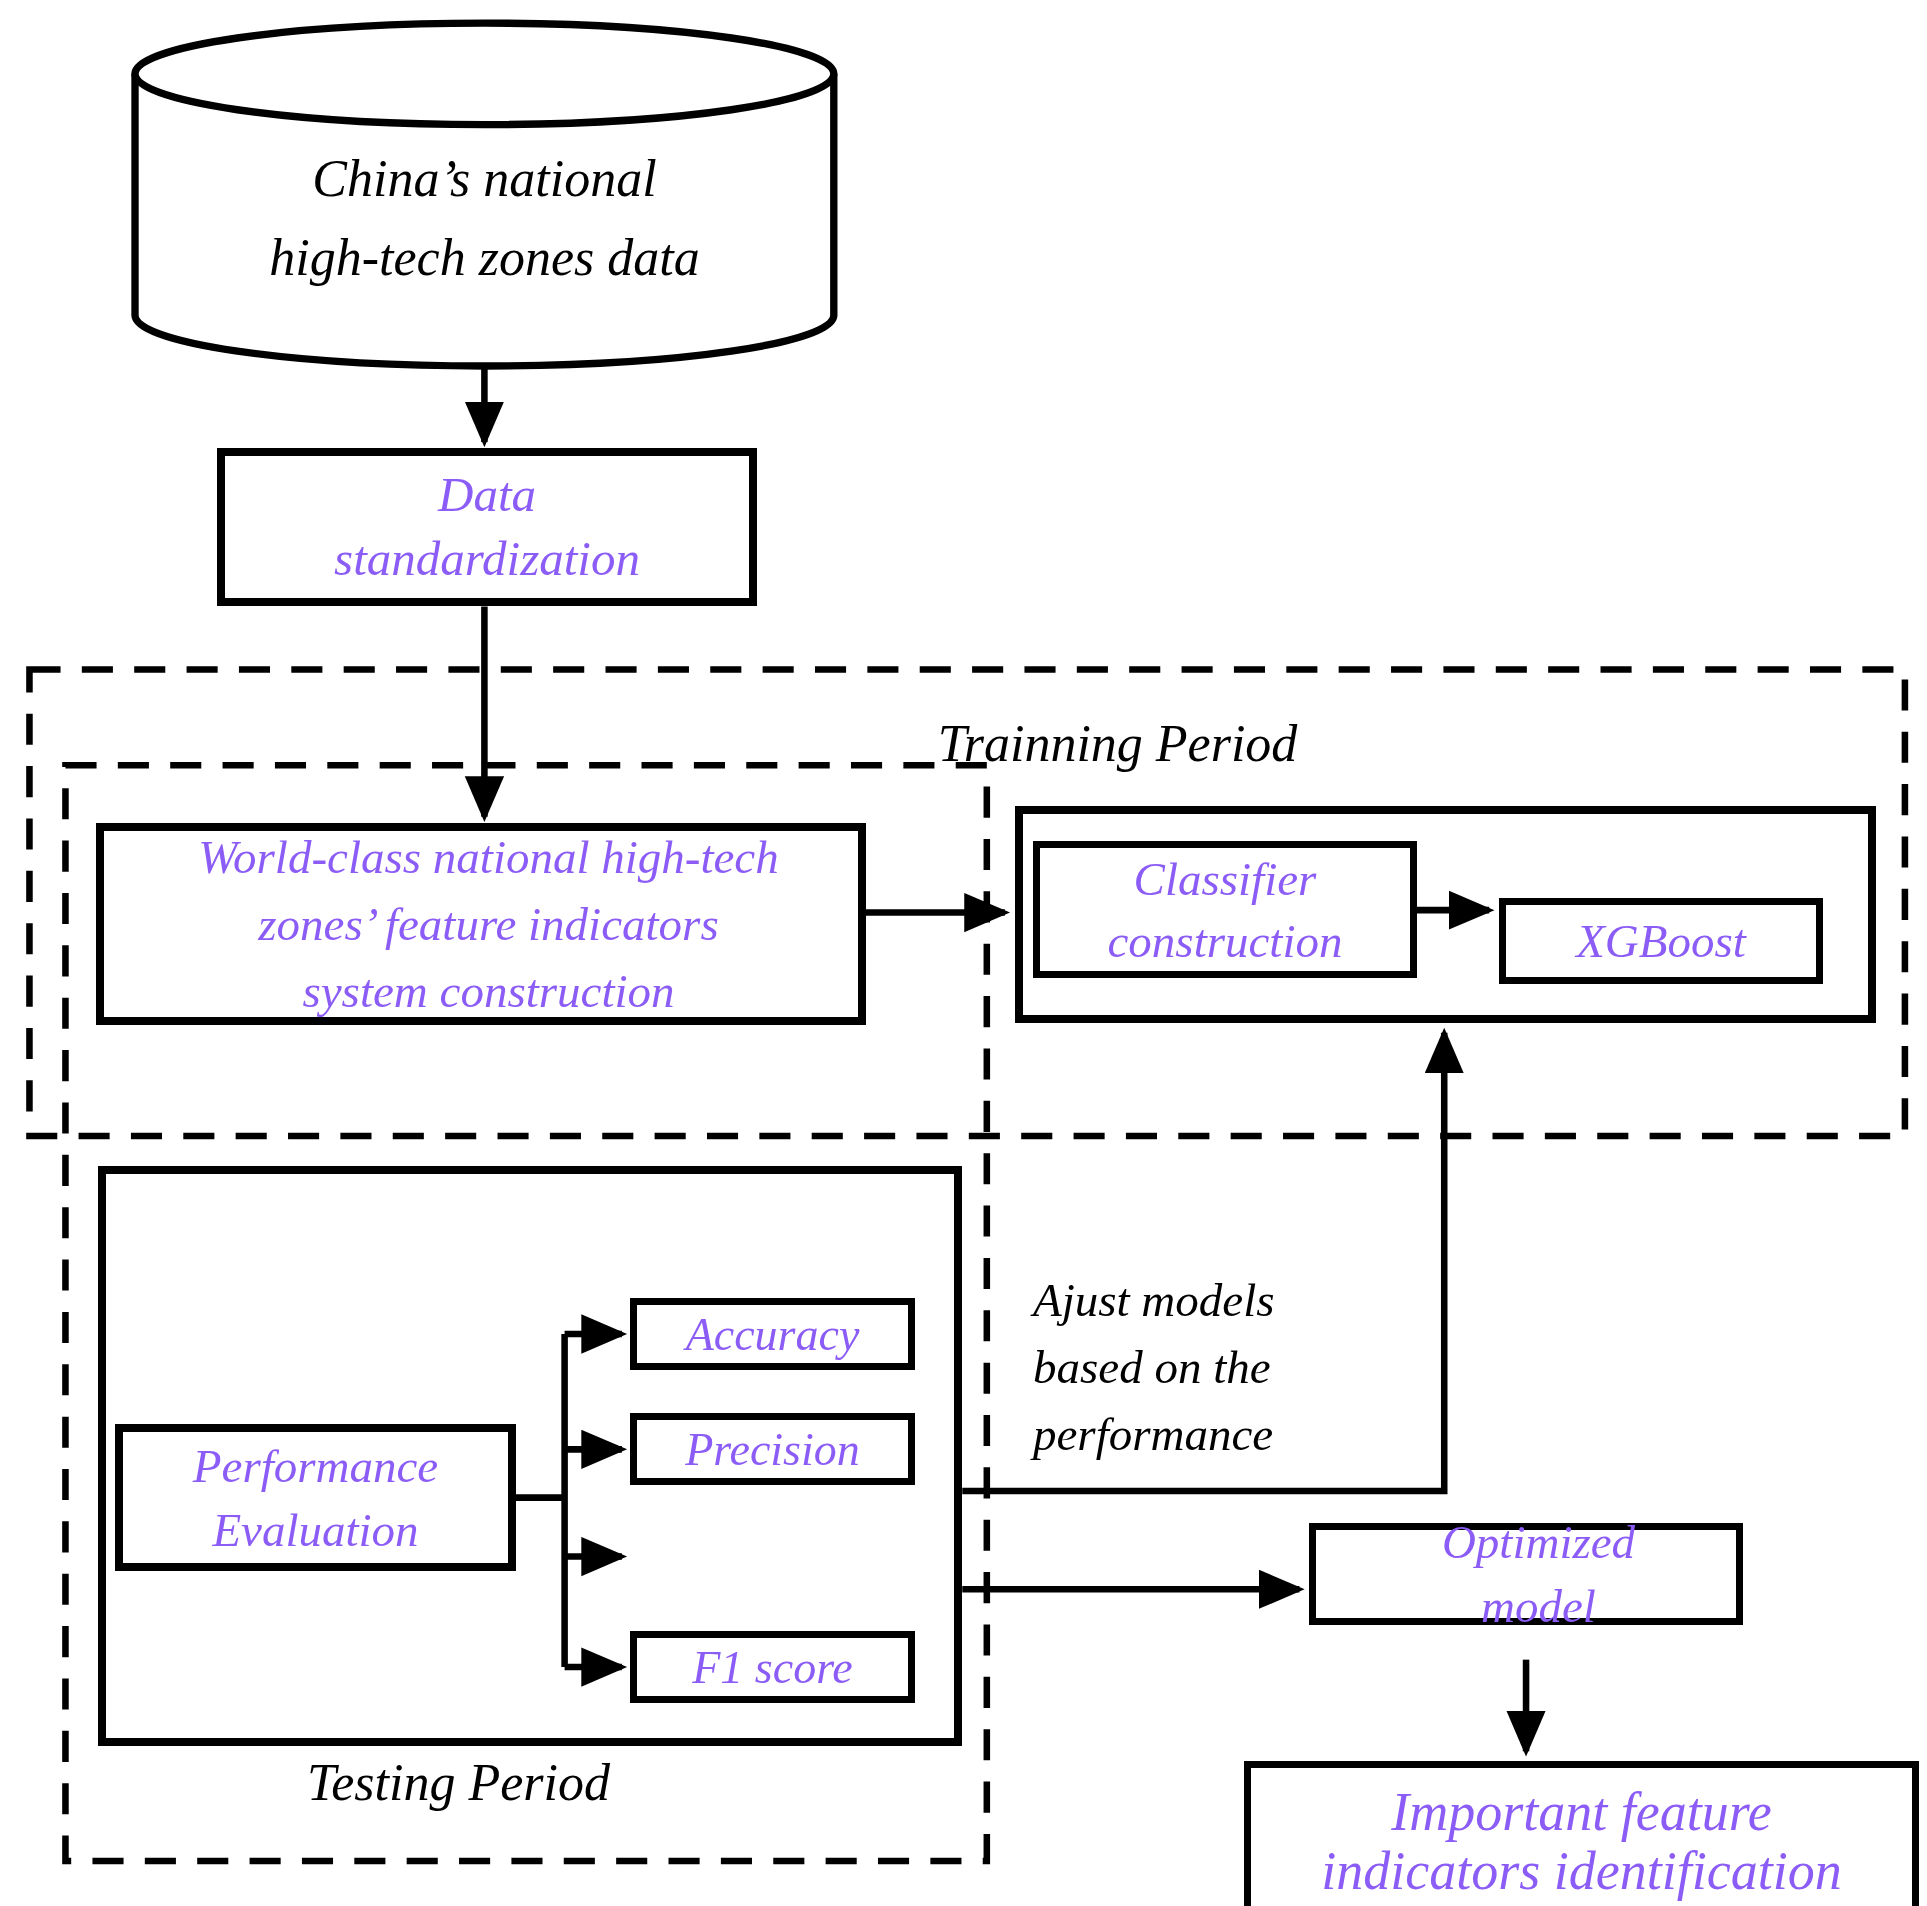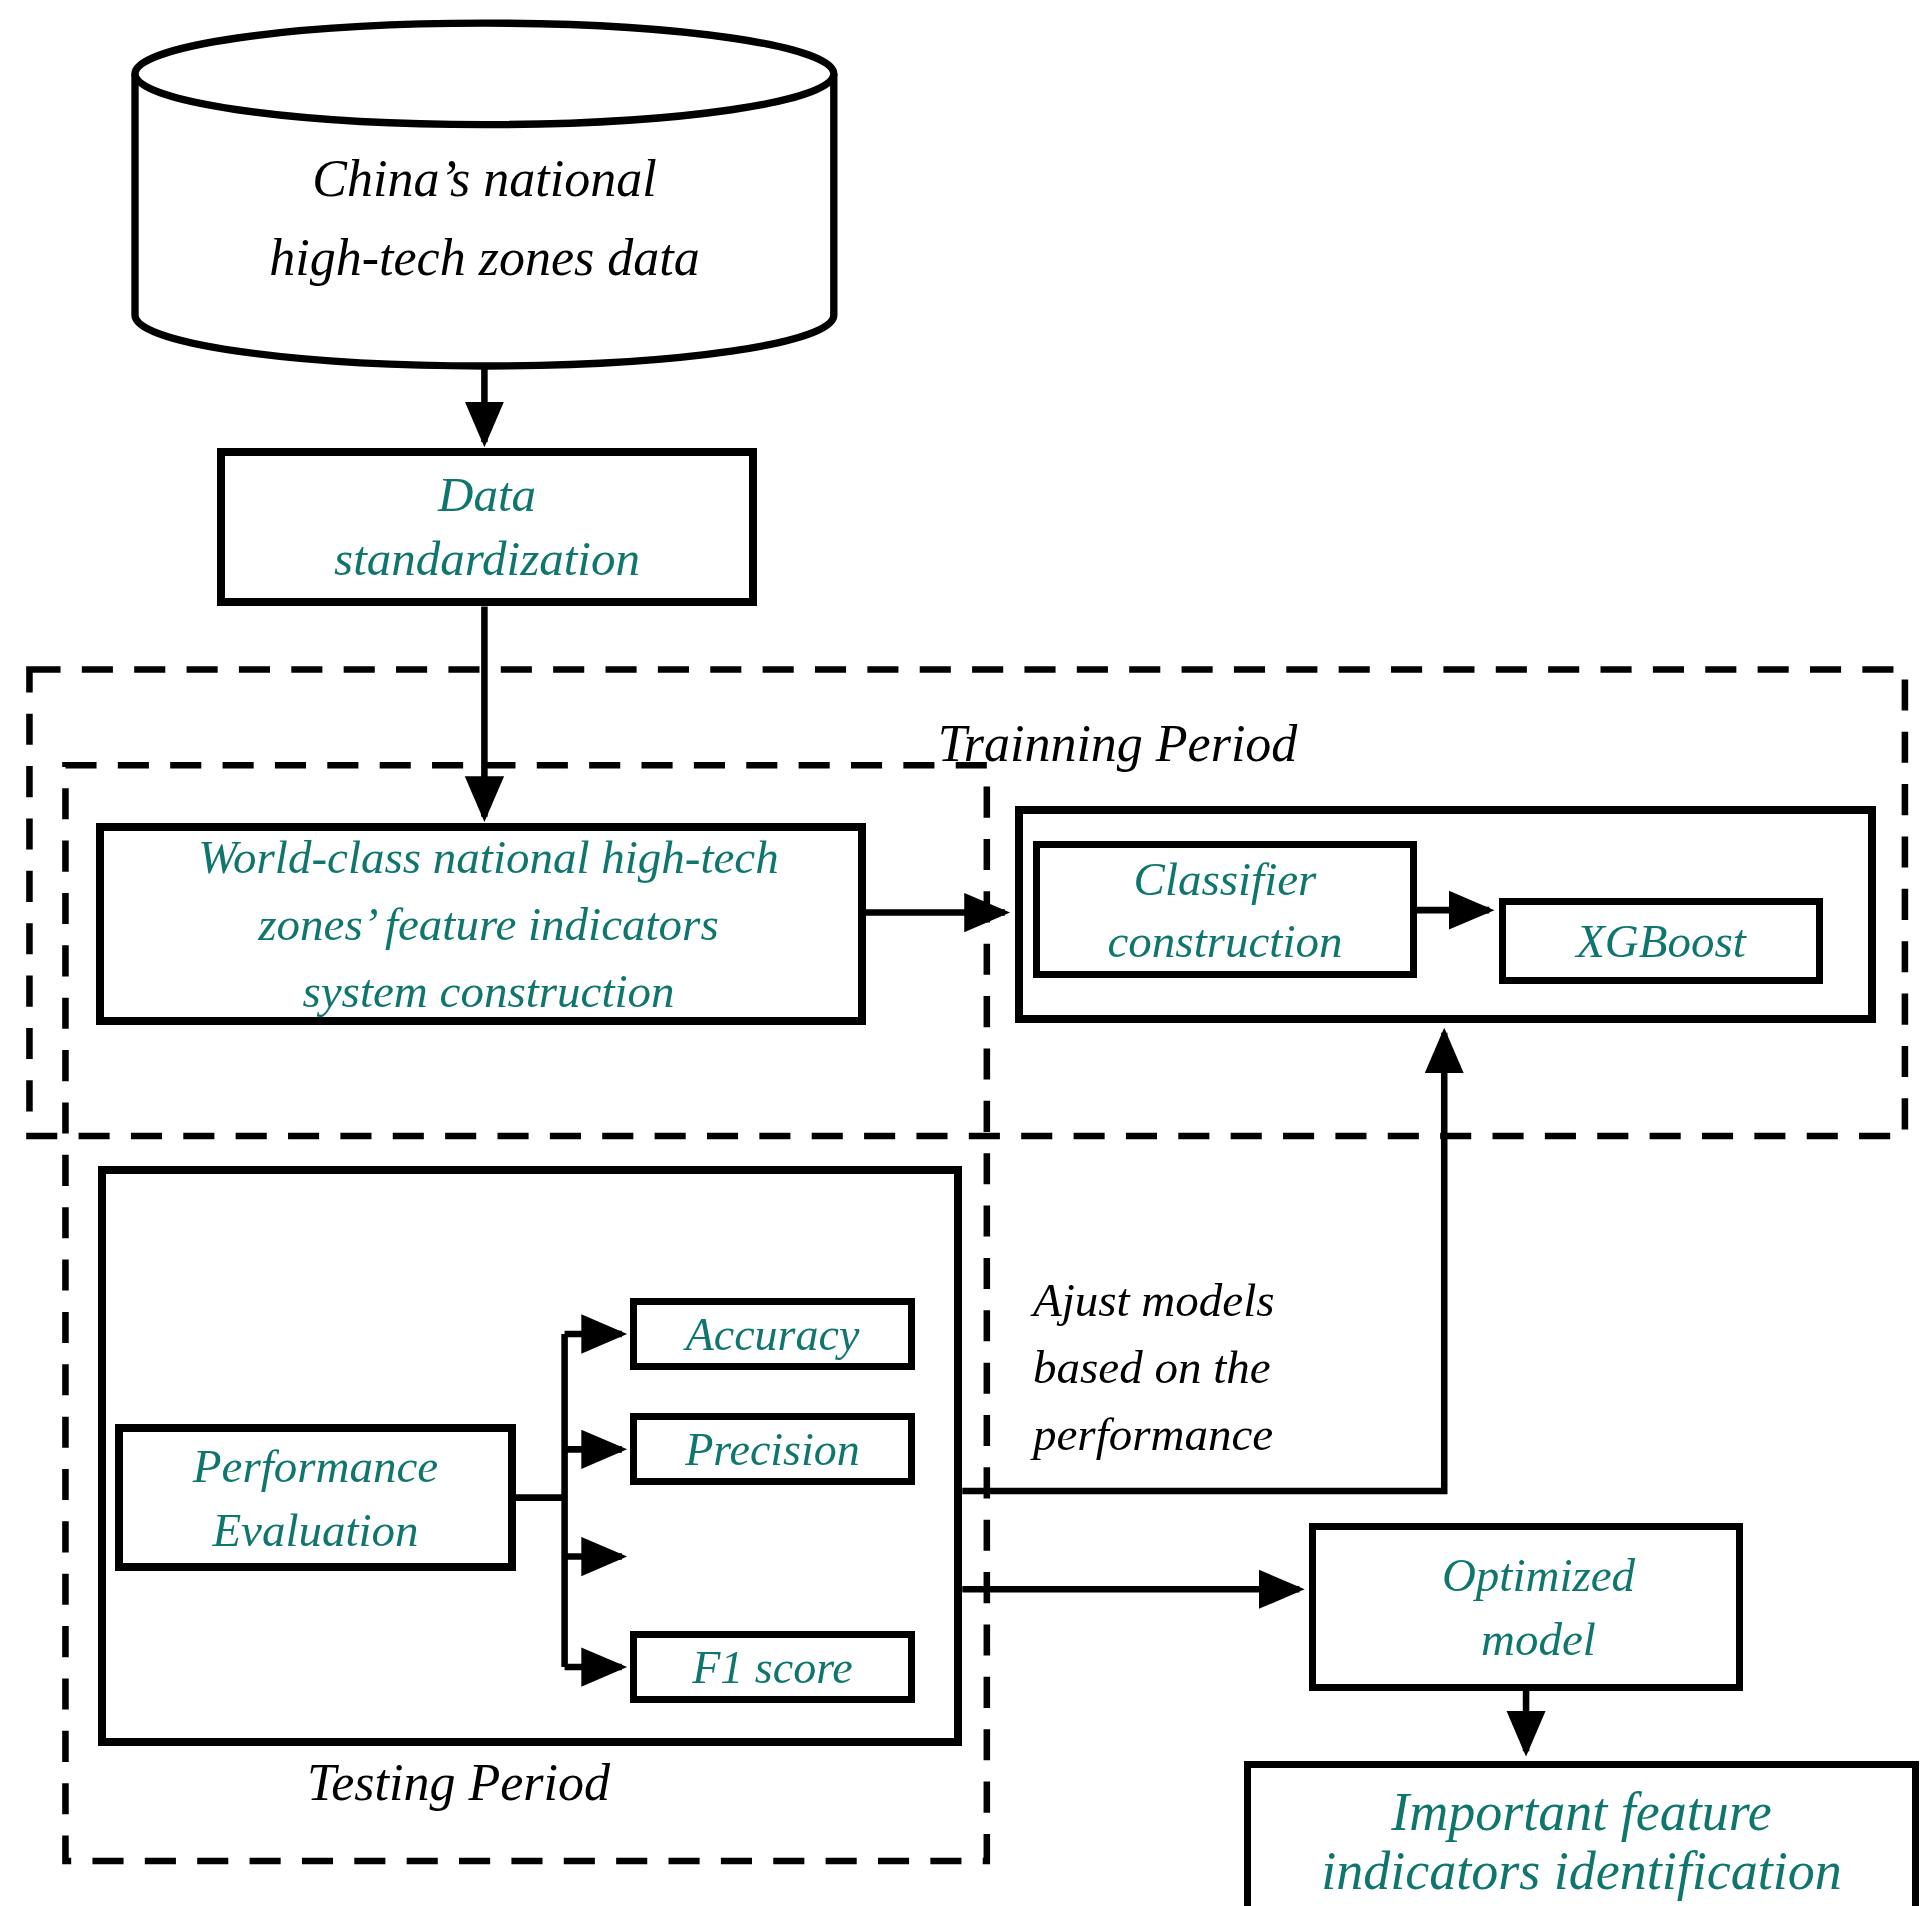--- a/index.html
+++ b/index.html
@@ -1,36 +1,36 @@
 <!DOCTYPE html>
 <html style="font-size:13px"><head>
 <meta charset="utf-8">
 <style>
   html,body{margin:0;padding:0;background:#ffffff;}
   #canvas{position:relative;width:1927px;height:1907px;background:#ffffff;overflow:hidden;
           font-family:"Liberation Serif",serif;color:#000;font-style:italic;}
   #wires{position:absolute;left:0;top:0;width:1927px;height:1907px;}
   .box{position:absolute;box-sizing:border-box;background:#ffffff;border:8.2px solid #000;
        display:flex;align-items:center;justify-content:center;text-align:center;
-       white-space:pre-line;color:#0f766e;}
+       white-space:pre-line;color:#8b5cf6;}
   .frame{position:absolute;box-sizing:border-box;background:transparent;border:8.2px solid #000;}
   .lbl{position:absolute;white-space:pre-line;color:#000;}
   .ctr{text-align:center;}
   
   #db-label{left:135px;top:139px;width:699px;font-size:52px;line-height:79px;}
   #n-datastd{left:217px;top:448px;width:540px;height:158px;font-size:49px;line-height:64px;}
   #n-world{left:96px;top:823px;width:770px;height:202px;font-size:47px;line-height:67px;padding-left:15px;}
   #f-train{left:1015px;top:806px;width:861px;height:217px;}
   #n-classifier{left:1033px;top:841px;width:384px;height:137px;border-width:7.4px;font-size:47px;line-height:62px;}
   #n-xgboost{left:1499px;top:898px;width:324px;height:86px;border-width:7.4px;font-size:47px;}
   #f-test{left:98px;top:1166px;width:864px;height:580px;}
   #n-perf{left:115px;top:1424px;width:401px;height:147px;font-size:47px;line-height:64px;}
   .metric{left:630px;width:285px;height:72px;border-width:7.4px;font-size:46px;}
   #n-accuracy{top:1298px;} #n-precision{top:1413px;} #n-recall{top:1520px;} #n-f1{top:1631px;}
-  #n-optimized{left:1309px;top:1523px;width:434px;height:168px;border-width:7.4px;font-size:47px;line-height:64px;padding-left:25px;}
+  #n-optimized{left:1309px;top:1523px;width:434px;height:102px;border-width:7.4px;font-size:47px;line-height:64px;padding-left:25px;}
   #n-important{left:1244px;top:1761px;width:675px;height:162px;border-width:7.4px;font-size:54px;line-height:59px;}
   #lbl-training{left:872px;top:714px;width:491px;font-size:52px;}
   #lbl-testing{left:213px;top:1753px;width:491px;font-size:52px;}
   #lbl-adjust{left:1033px;top:1267px;width:426px;font-size:47px;line-height:67px;text-align:left;}
 </style>
 </head>
 <body>
 
 <div id="canvas">
 

